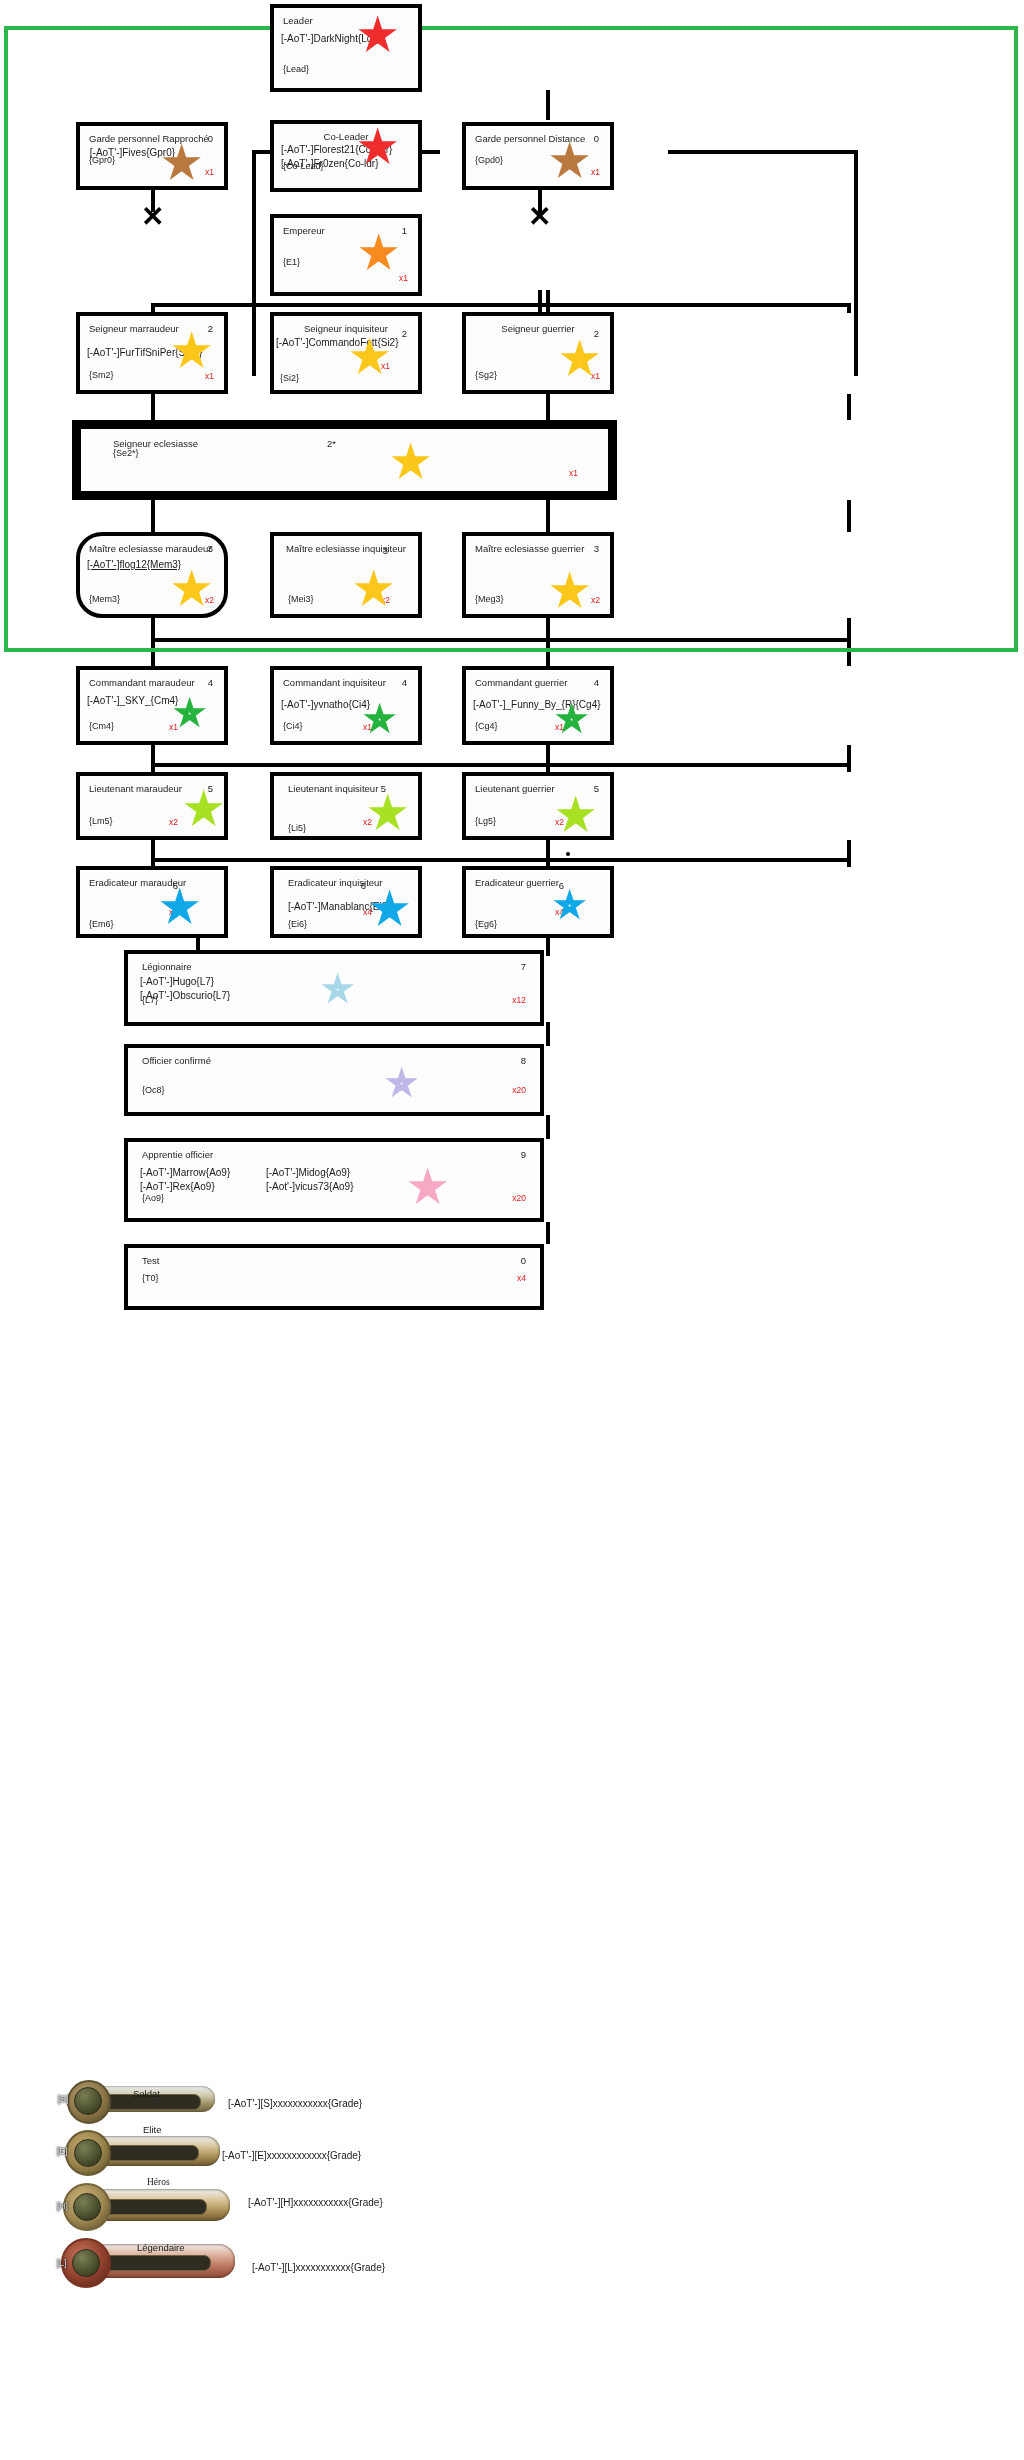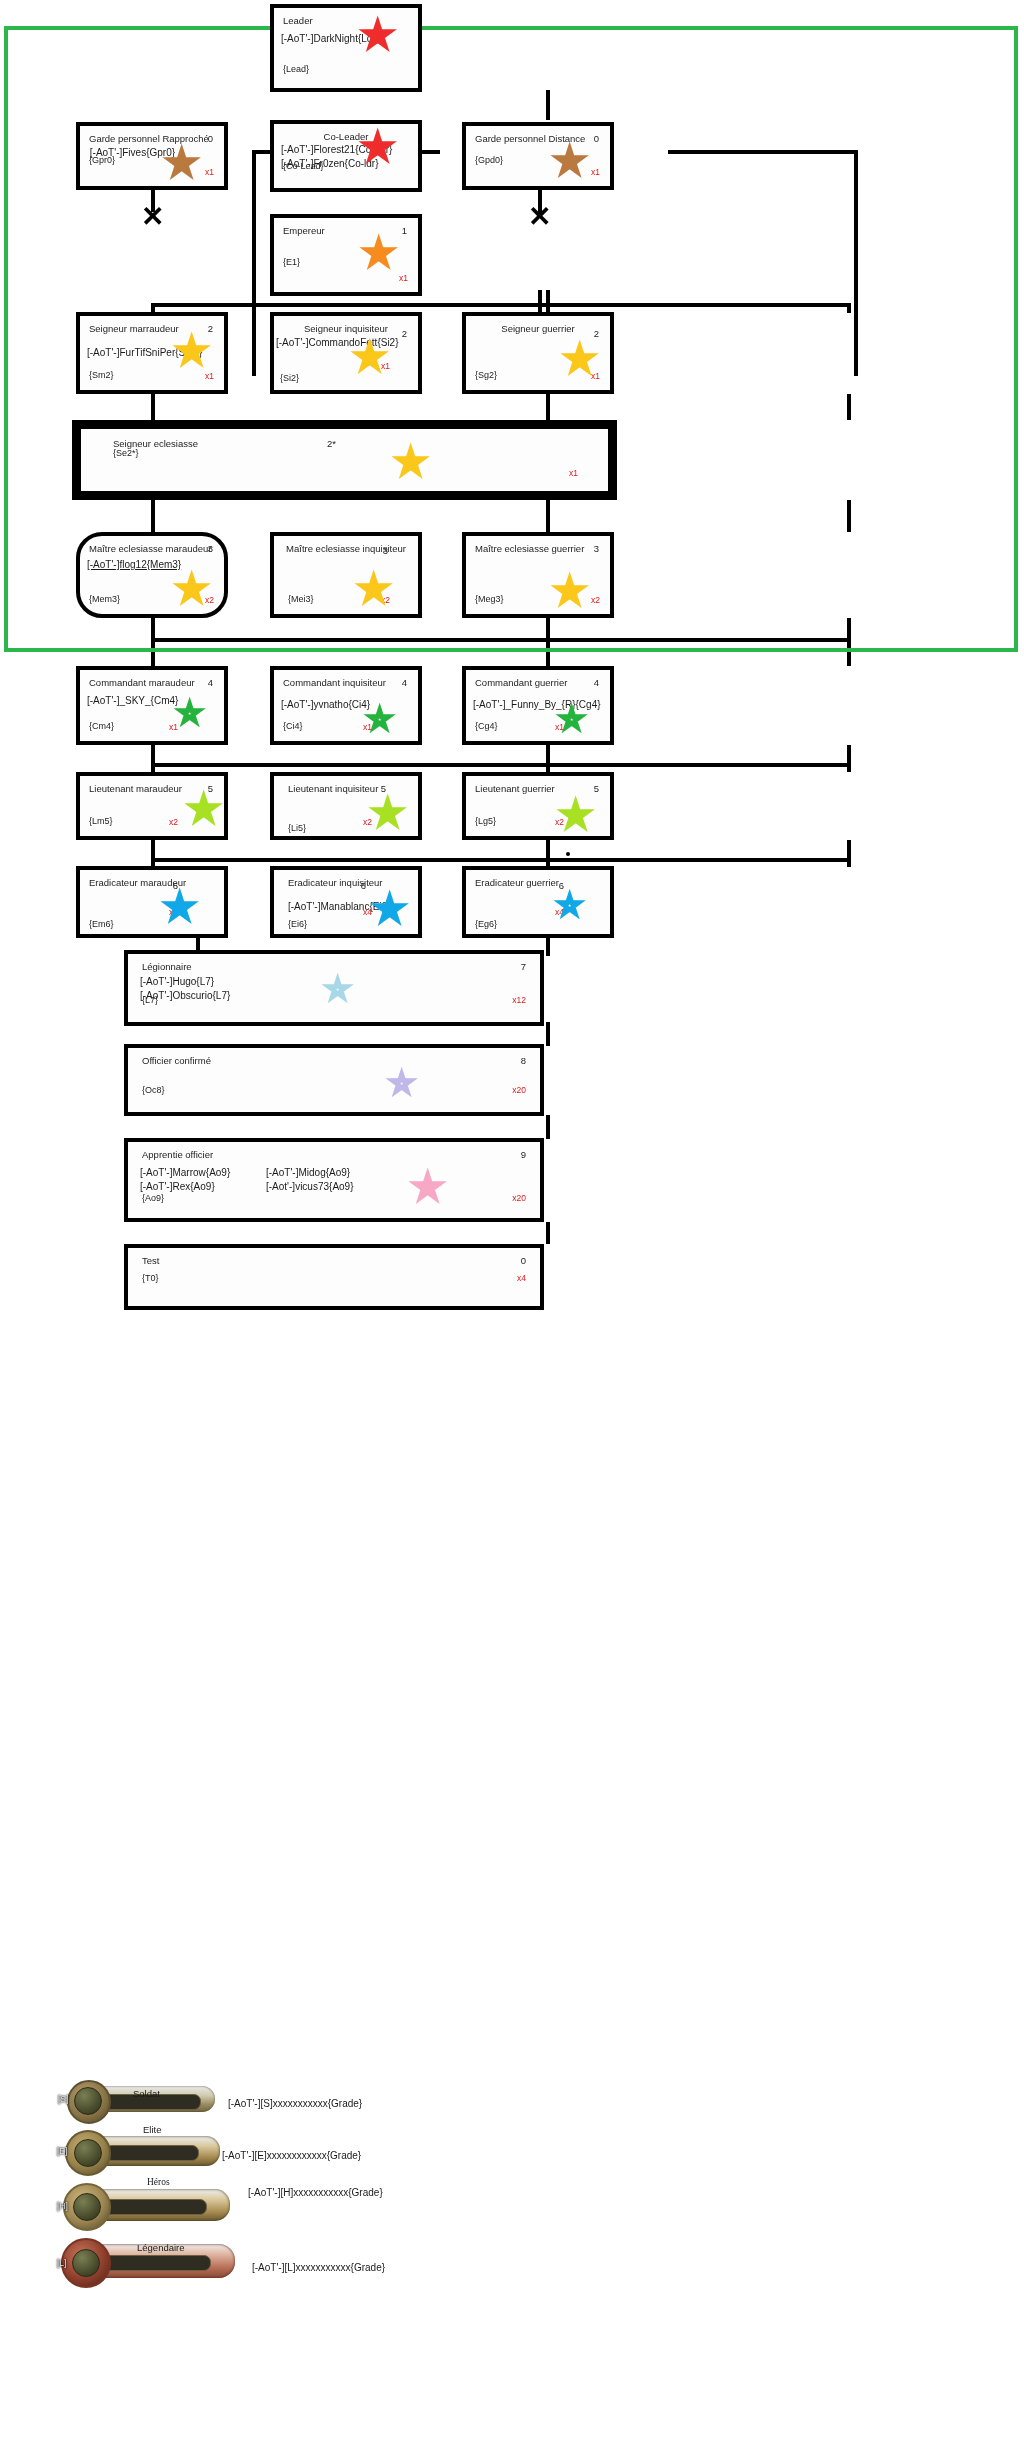--- a/index.html
+++ b/index.html
@@ -413,21 +413,21 @@
                     background:linear-gradient(180deg,#eef0f1 0%,#dcc79b 33%,#a98d53 70%,#6d5a31 100%);
                     border-radius:15px;box-shadow:inset 0 0 3px #3c3319;"></div>
         <div class="sword-inner" style="left:44px;top:24px;width:106px;"></div>
         <div class="orb-outer" style="left:8px;top:8px;width:44px;height:44px;
                     background:radial-gradient(circle at 40% 35%,#d2b97d 0%,#9b8550 55%,#4f4426 100%);
                     border:2px solid #75653a;"></div>
         <div class="orb" style="left:18px;top:18px;"></div>
         <div class="grade-chip" style="left:0px;top:26px;">[H]</div>
         <span class="sword-label" style="left:92px;top:2px;font-family:Liberation Serif, serif;">Héros</span>
       </div>
-      <span class="legend-code" style="left:248px;top:12px;">[-AoT'-][H]xxxxxxxxxxx{Grade}</span>
+      <span class="legend-code" style="left:248px;top:22px;">[-AoT'-][H]xxxxxxxxxxx{Grade}</span>
     </div>
 
     <div class="legend-row" style="top:160px;">
       <div class="sword-wrap">
         <div class="sword" style="left:22px;top:14px;width:158px;height:34px;
                     background:linear-gradient(180deg,#f0eceb 0%,#e0b6a3 30%,#b9715a 68%,#8a4a34 100%);
                     border-radius:16px;box-shadow:inset 0 0 3px #4a2317;"></div>
         <div class="sword-inner" style="left:42px;top:25px;width:112px;"></div>
         <div class="orb-outer" style="left:6px;top:8px;width:46px;height:46px;
                     background:radial-gradient(circle at 40% 35%,#c8745a 0%,#8f3f2c 55%,#4d2116 100%);

